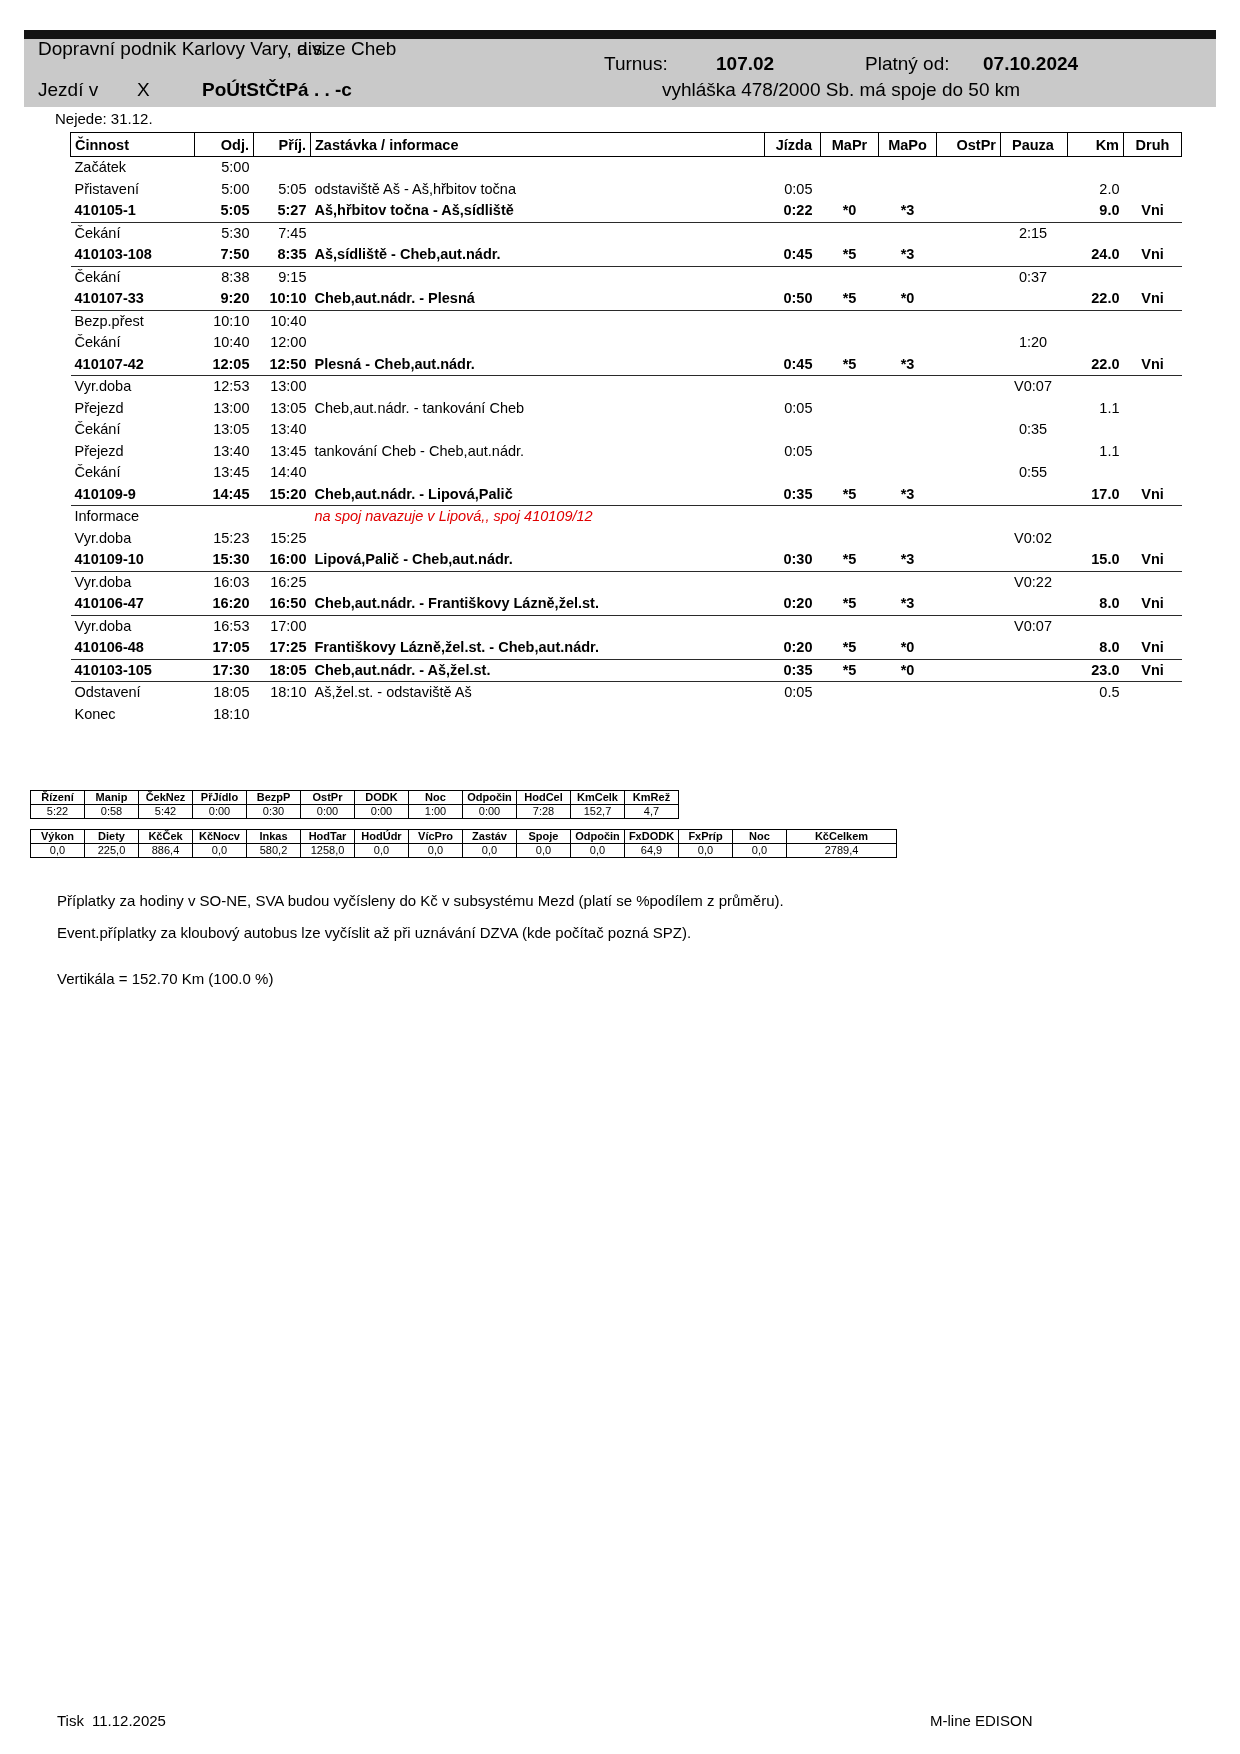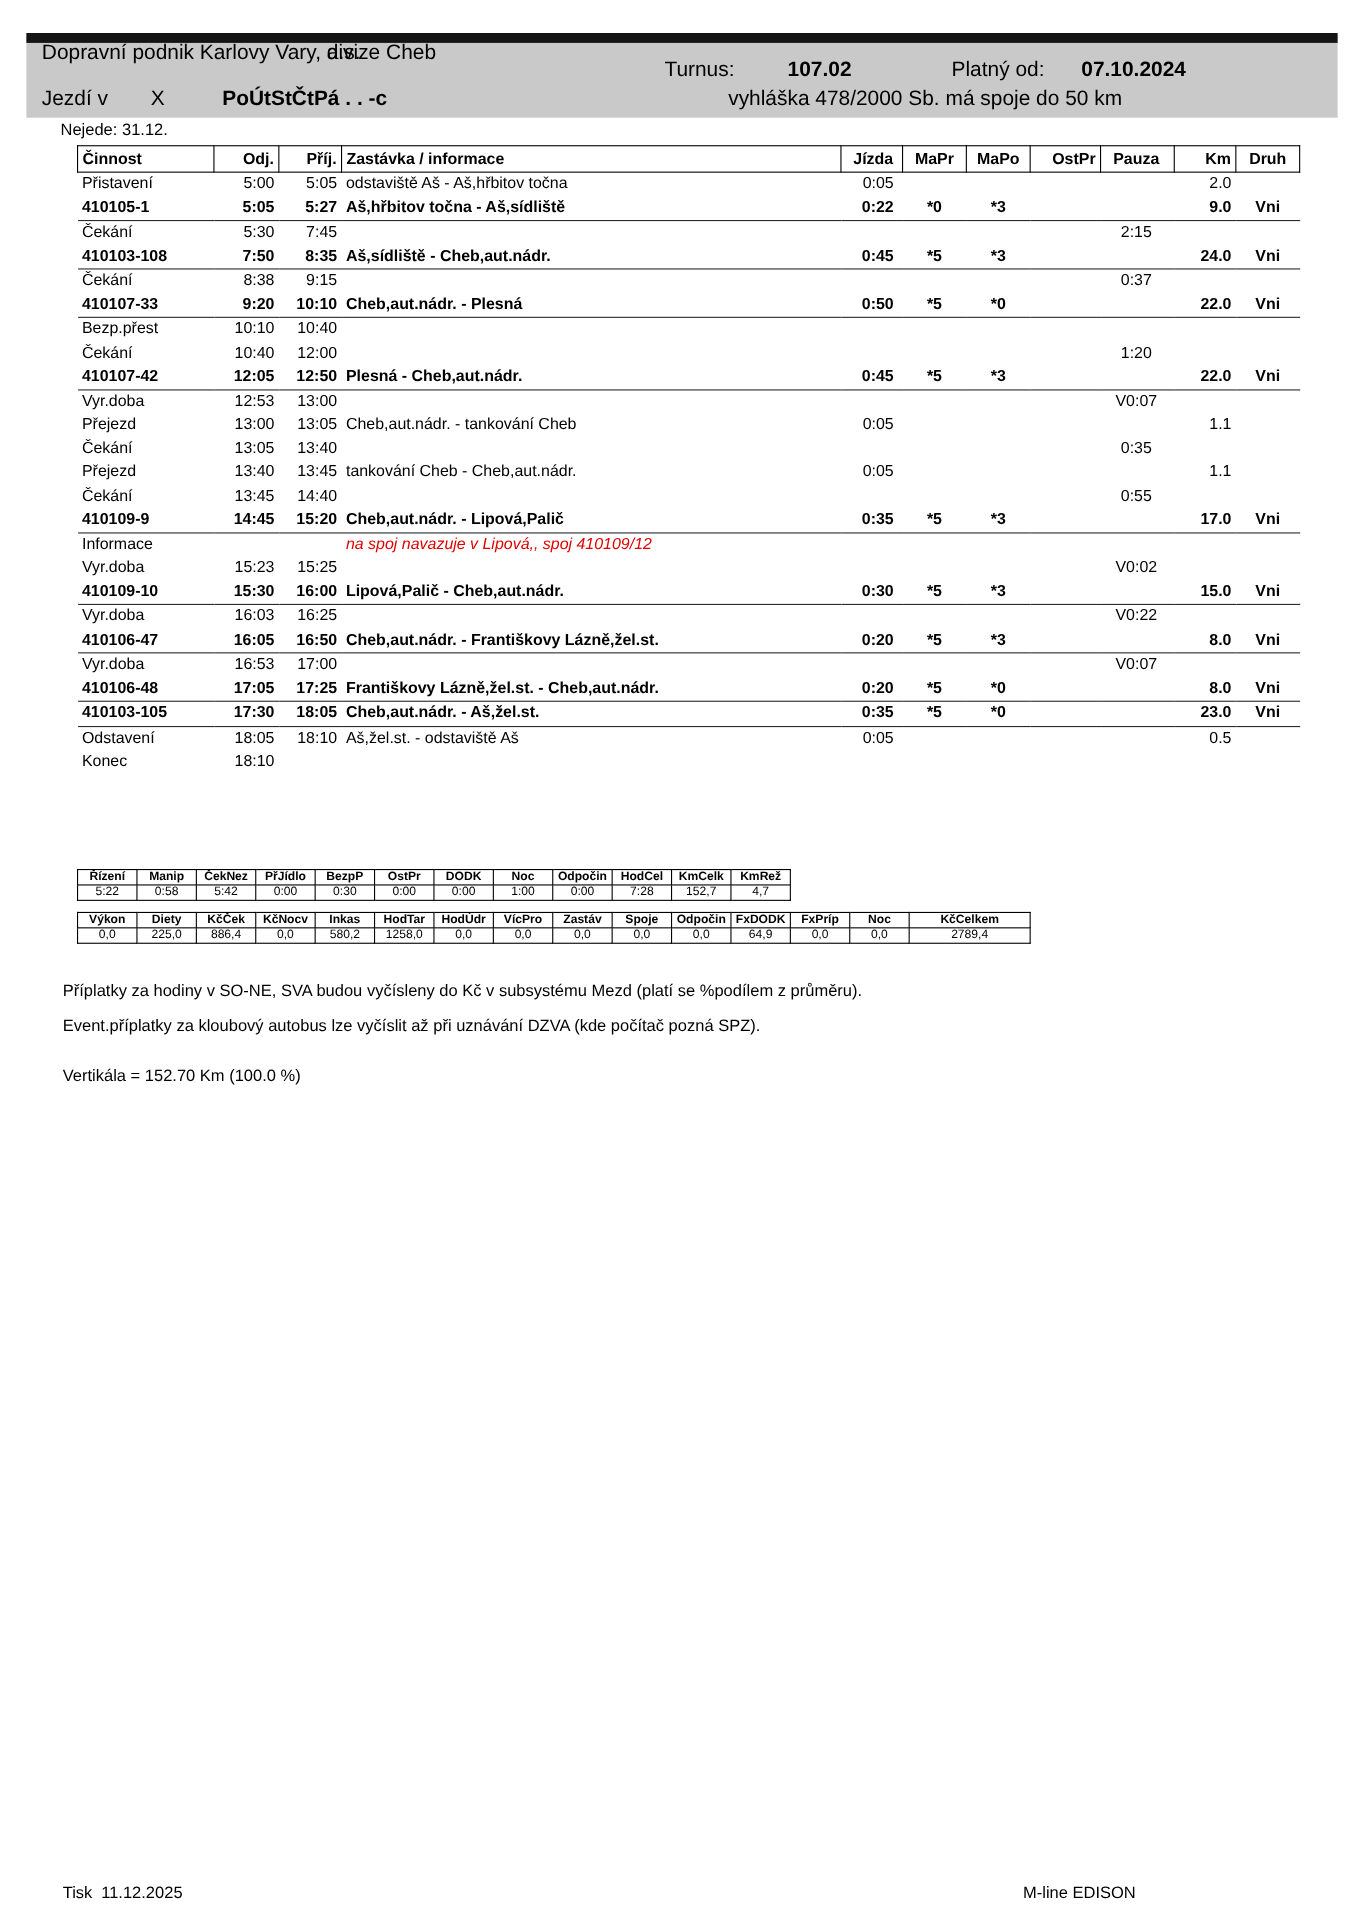--- a/index.html
+++ b/index.html
@@ -26,21 +26,21 @@
   table.main th:nth-child(6),table.main td:nth-child(6){text-align:center;}
   table.main th:nth-child(7),table.main td:nth-child(7){text-align:center;}
   table.main th:nth-child(8),table.main td:nth-child(8){text-align:right;}
   table.main th:nth-child(9),table.main td:nth-child(9){text-align:center;padding-right:6px;}
   table.main th:nth-child(10),table.main td:nth-child(10){text-align:right;}
   table.main th:nth-child(11),table.main td:nth-child(11){text-align:center;}
   table.main tr.trip td{font-weight:bold;border-bottom:1.5px solid #2a2a2a;}
   table.main td.info-text{color:#e00000;font-style:italic;font-weight:normal;}
 
   
-  table.sum{position:absolute;border-collapse:collapse;table-layout:fixed;margin-left:40px;}
+  table.sum{position:absolute;border-collapse:collapse;table-layout:fixed;}
   table.sum th,table.sum td{border:1px solid #000;font-size:11px;height:13px;line-height:13px;padding:0 1px;text-align:center;white-space:nowrap;overflow:hidden;}
   table.sum th{font-weight:bold;}
   #sum1{left:30px;top:790px;width:648px;}
   #sum2{left:30px;top:829px;width:866px;}
 
   .note{position:absolute;left:57px;font-size:15px;white-space:nowrap;}
   .foot{position:absolute;font-size:15px;white-space:nowrap;}
 </style>
 </head>
 <body>
@@ -90,20 +90,33 @@
         <th>MaPr</th>
         <th>MaPo</th>
         <th>OstPr</th>
         <th>Pauza</th>
         <th>Km</th>
         <th>Druh</th>
       </tr>
   </thead>
   <tbody>
       <tr class="normal">
+        <td>Začátek</td>
+        <td>5:00</td>
+        <td></td>
+        <td></td>
+        <td></td>
+        <td></td>
+        <td></td>
+        <td></td>
+        <td></td>
+        <td></td>
+        <td></td>
+      </tr>
+      <tr class="normal">
         <td>Přistavení</td>
         <td>5:00</td>
         <td>5:05</td>
         <td>odstaviště Aš - Aš,hřbitov točna</td>
         <td>0:05</td>
         <td></td>
         <td></td>
         <td></td>
         <td></td>
         <td>2.0</td>
@@ -338,21 +351,21 @@
         <td></td>
         <td></td>
         <td></td>
         <td></td>
         <td>V0:22</td>
         <td></td>
         <td></td>
       </tr>
       <tr class="trip">
         <td>410106-47</td>
-        <td>16:05</td>
+        <td>16:20</td>
         <td>16:50</td>
         <td>Cheb,aut.nádr. - Františkovy Lázně,žel.st.</td>
         <td>0:20</td>
         <td>*5</td>
         <td>*3</td>
         <td></td>
         <td></td>
         <td>8.0</td>
         <td>Vni</td>
       </tr>

